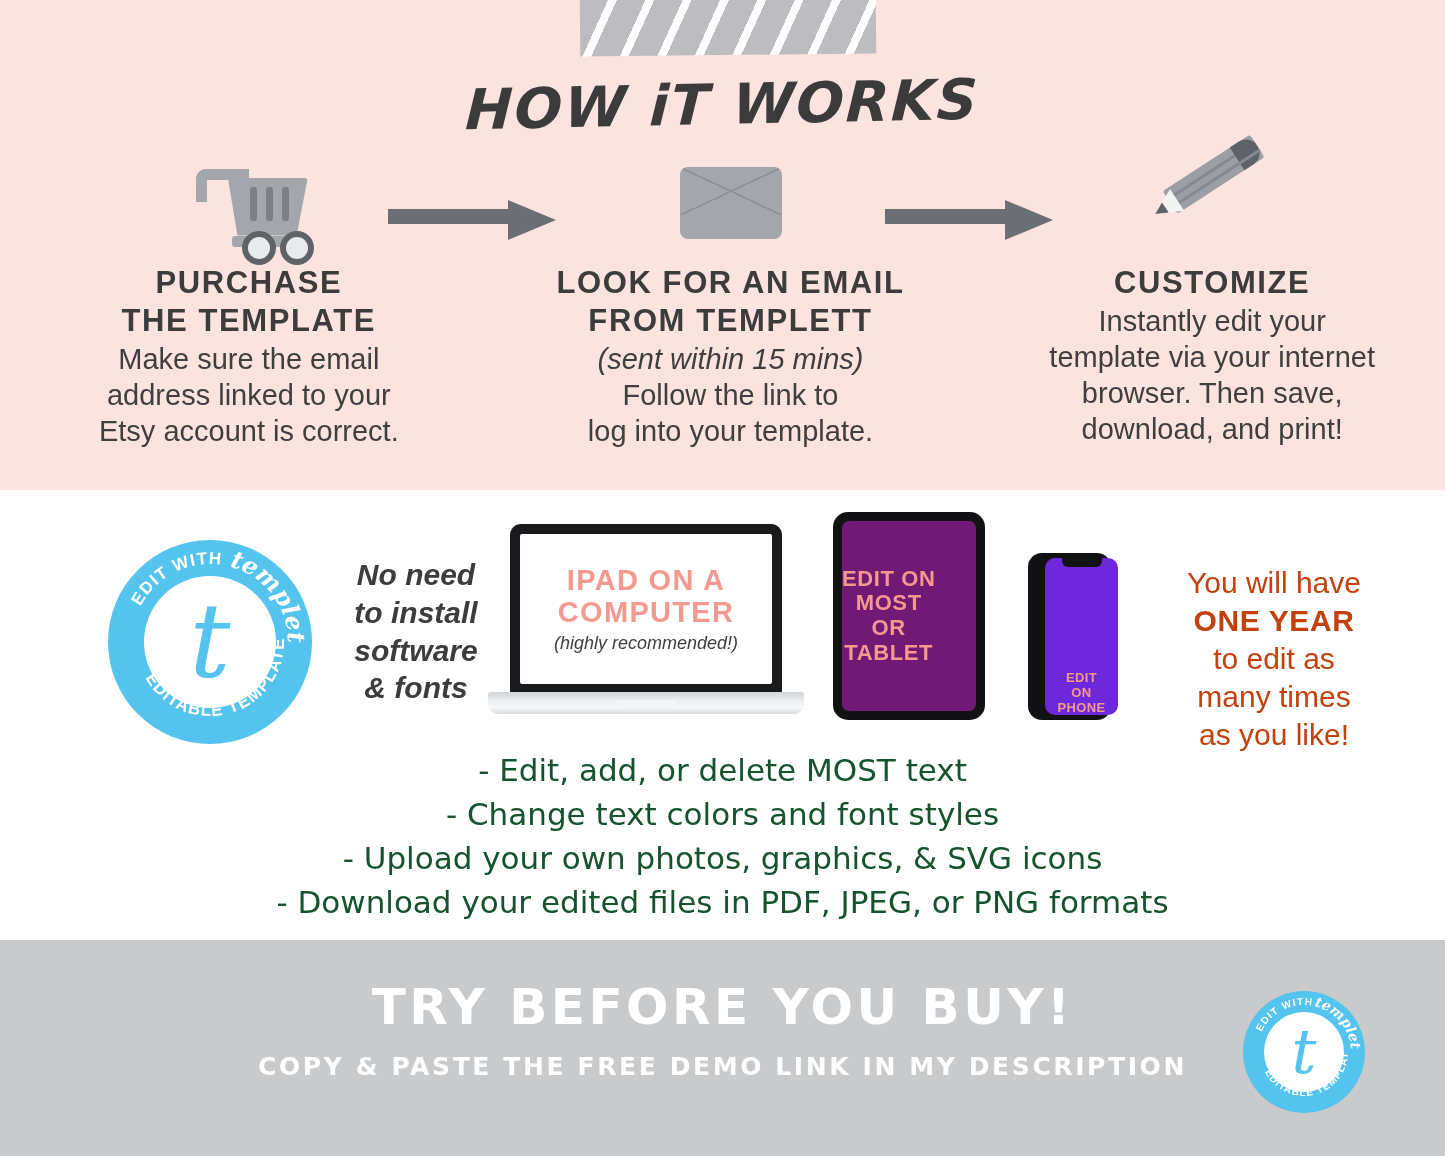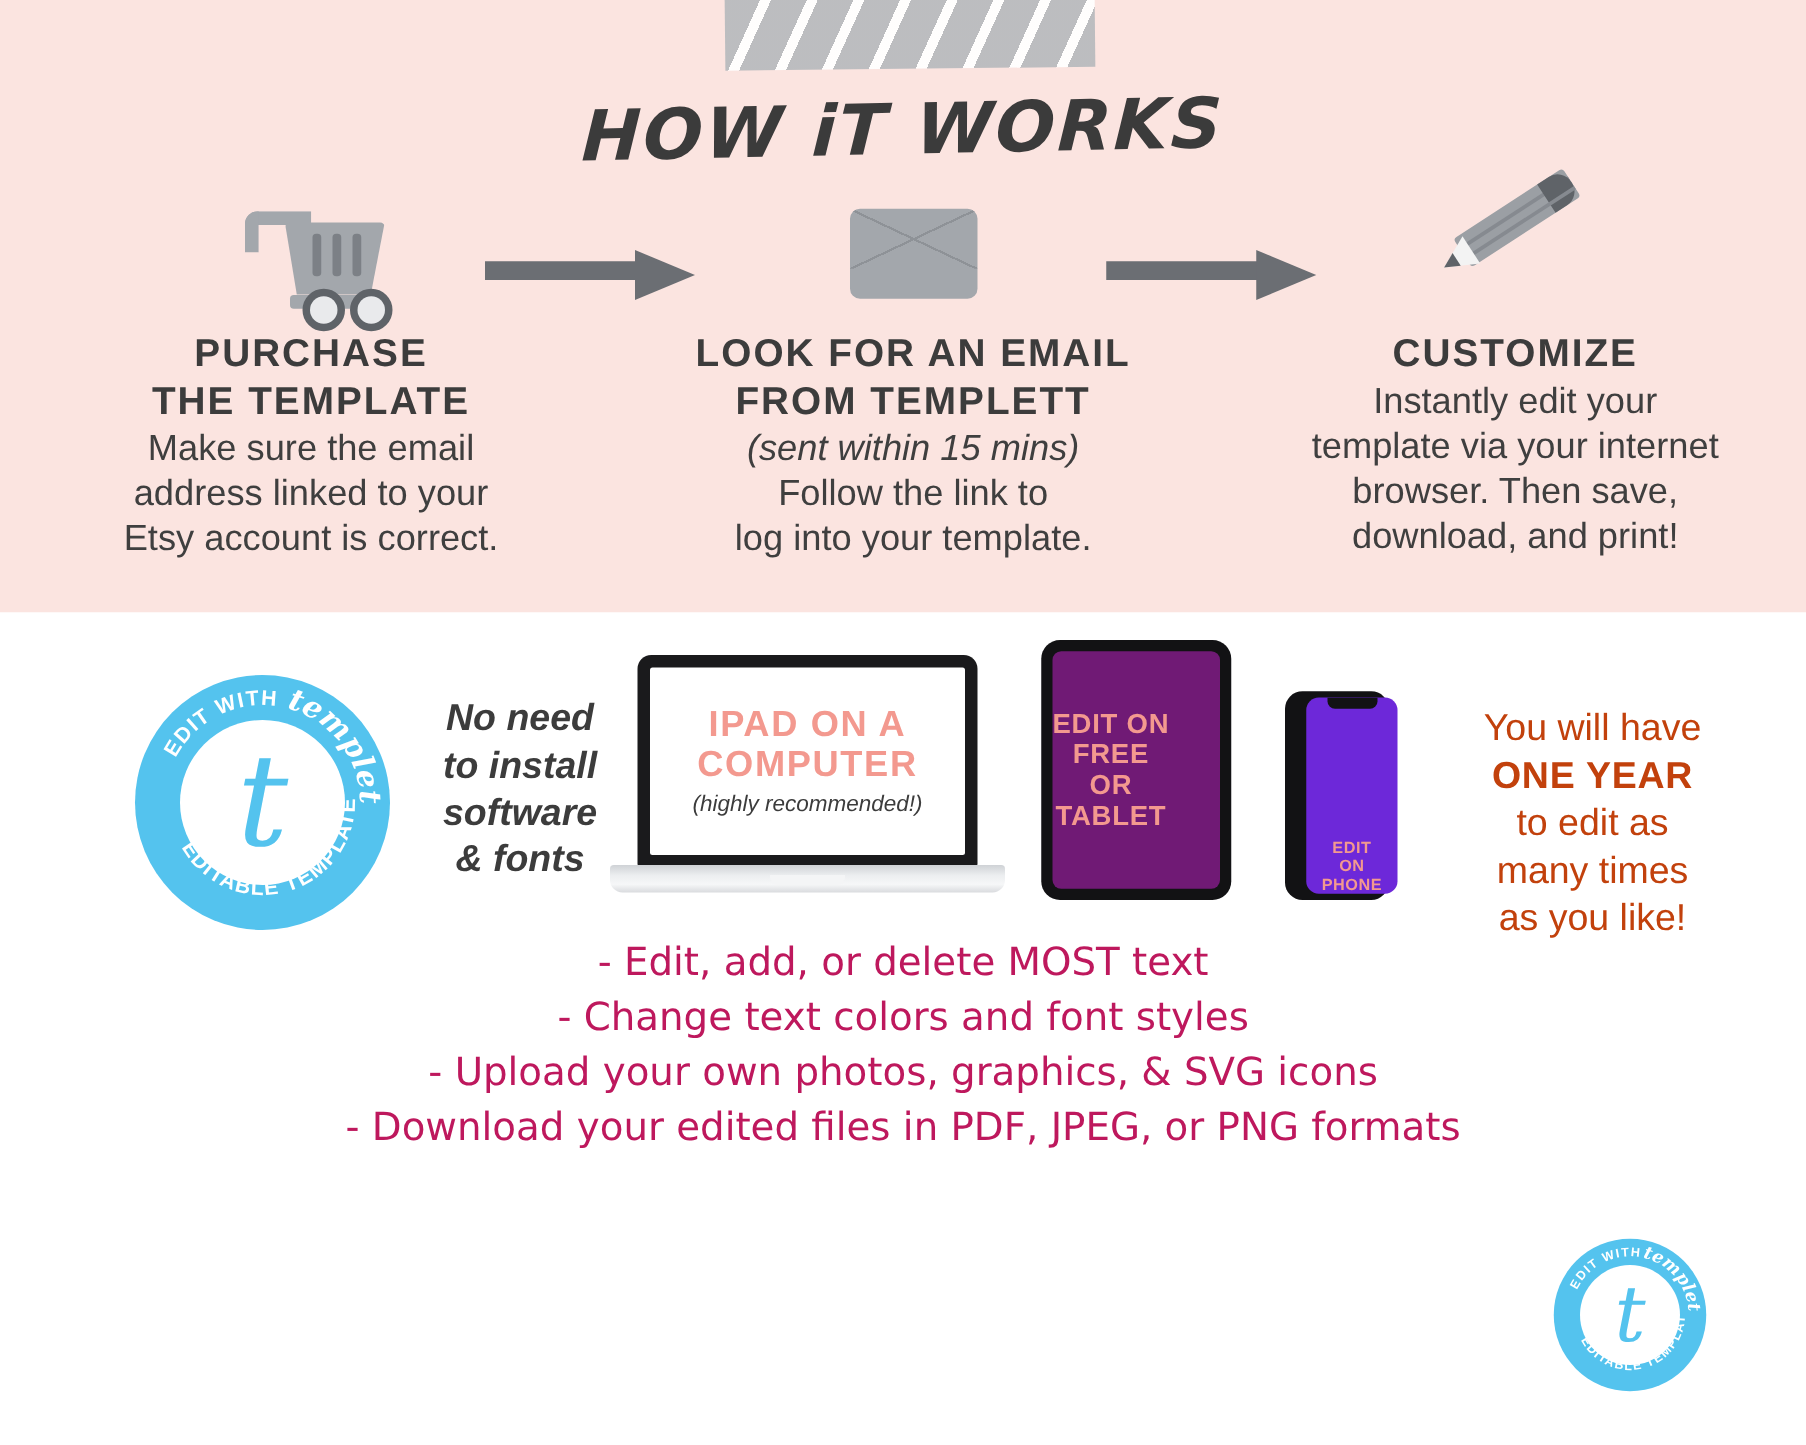--- a/index.html
+++ b/index.html
@@ -205,21 +205,21 @@
   .oneyear{
     position:absolute;left:1124px;top:564px;width:300px;
     font-size:30px;color:#c2410c;text-align:center;line-height:1.27;
   }
   .oneyear b{font-weight:bold;letter-spacing:.6px;}
 
   .bullets{
     position:absolute;left:0;top:748px;width:1445px;text-align:center;
   }
   .bullets div{
-    font-size:31px;color:#be185d;line-height:1.42;
+    font-size:31px;color:#14532d;line-height:1.42;
     font-family:"DejaVu Sans", sans-serif;
   }
 
   
   .footer{
     position:absolute;left:0;top:940px;width:1445px;height:216px;background:#c9cacc;
   }
   .foot-title{
     position:absolute;left:0;top:38px;width:1445px;text-align:center;
     font-family:"DejaVu Sans", sans-serif;
@@ -368,21 +368,21 @@
       </div>
     </div>
     <div class="base"></div>
     <div class="notch"></div>
   </div>
 
   <div class="tablet">
     <div class="screen">
       <div class="tab-t">
         <div>EDIT ON</div>
-        <div>FREE</div>
+        <div>MOST</div>
         <div>OR</div>
         <div>TABLET</div>
       </div>
     </div>
   </div>
 
   <div class="phone">
     <div class="screen">
       <div class="notch"></div>
       <div class="ph-t">
@@ -401,20 +401,24 @@
     <div>as you like!</div>
   </div>
 
   <div class="bullets">
     <div>- Edit, add, or delete MOST text</div>
     <div>- Change text colors and font styles</div>
     <div>- Upload your own photos, graphics, &amp; SVG icons</div>
     <div>- Download your edited files in PDF, JPEG, or PNG formats</div>
   </div>
 
+  <div class="footer">
+    <div class="foot-title">TRY BEFORE YOU BUY!</div>
+    <div class="foot-sub">COPY &amp; PASTE THE FREE DEMO LINK IN MY DESCRIPTION</div>
+  </div>
 
   <div class="badge badge-foot">
     <svg width="122" height="122" viewBox="0 0 122 122" aria-hidden="true">
       <defs>
         <path id="arcTop2" d="M 14,61 A 47,47 0 0 1 108,61"></path>
         <path id="arcBot2" d="M 17,61 A 44,44 0 0 0 105,61"></path>
       </defs>
       <text class="arc-txt" font-size="10" font-weight="bold">
         <textPath href="#arcTop2" startOffset="14%">EDIT WITH</textPath>
       </text>

